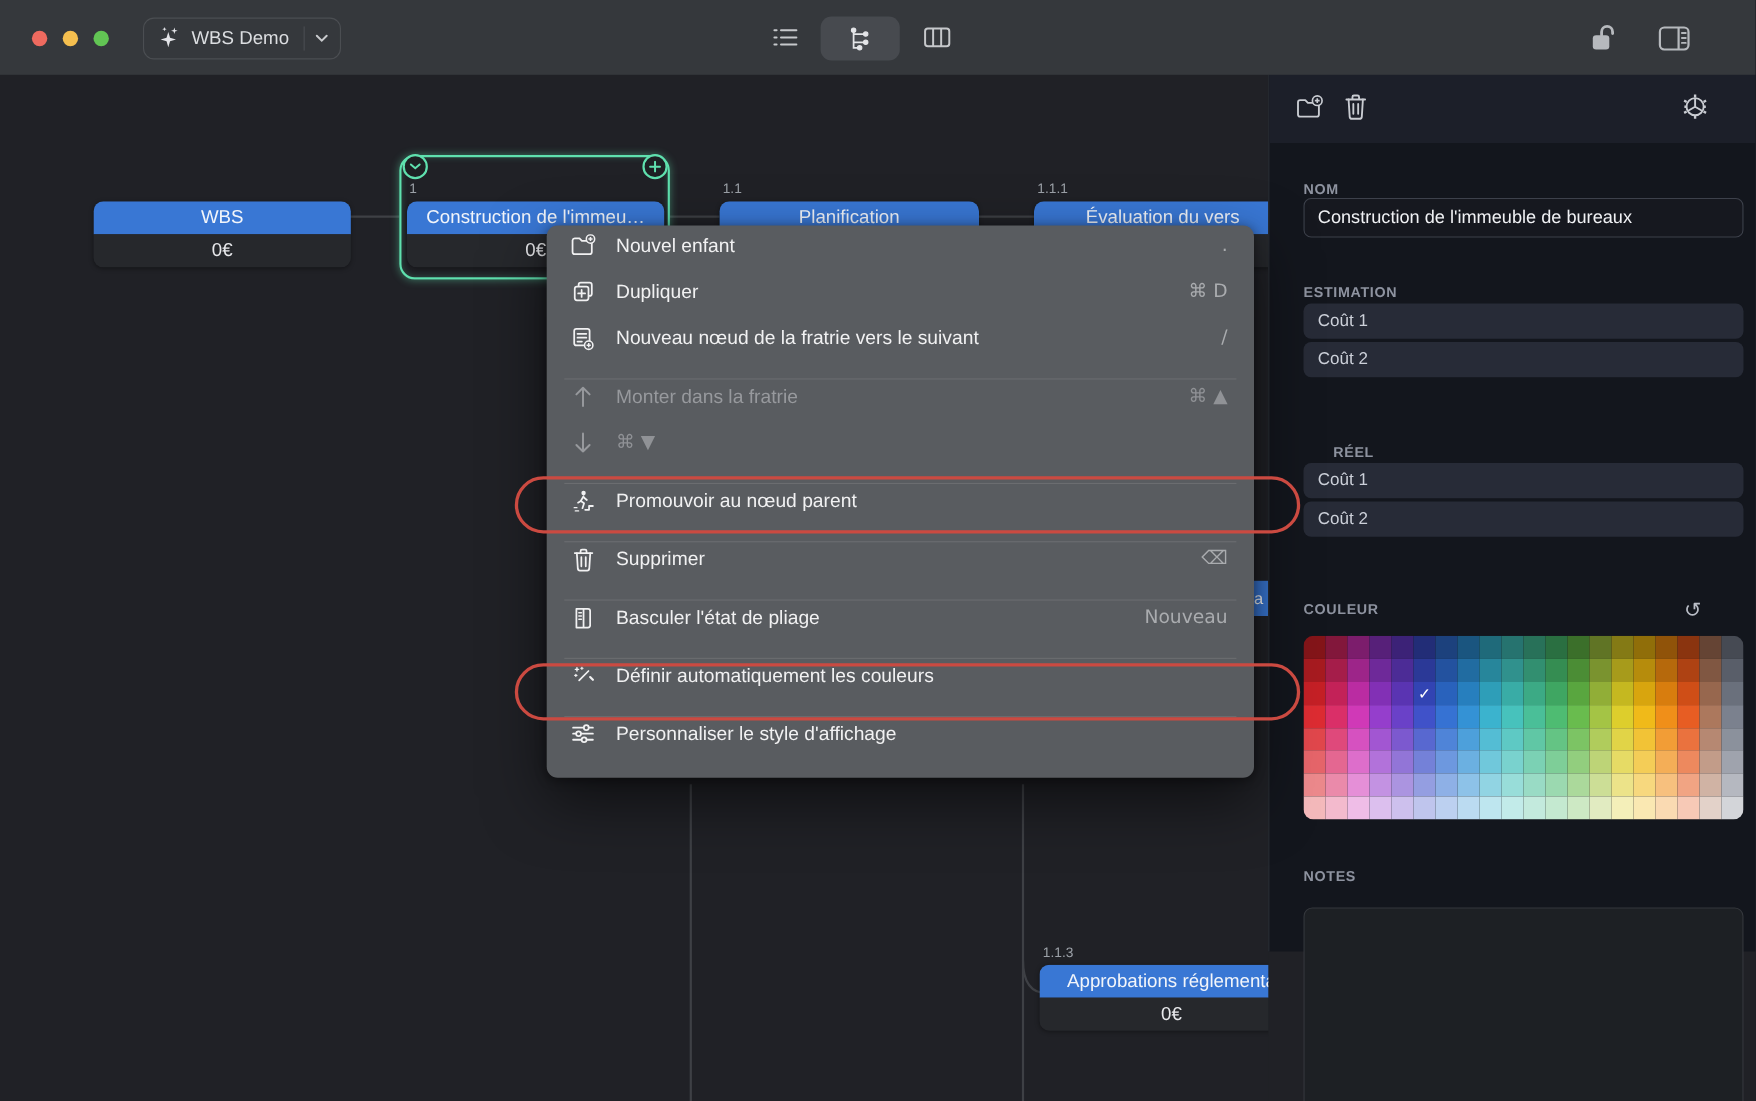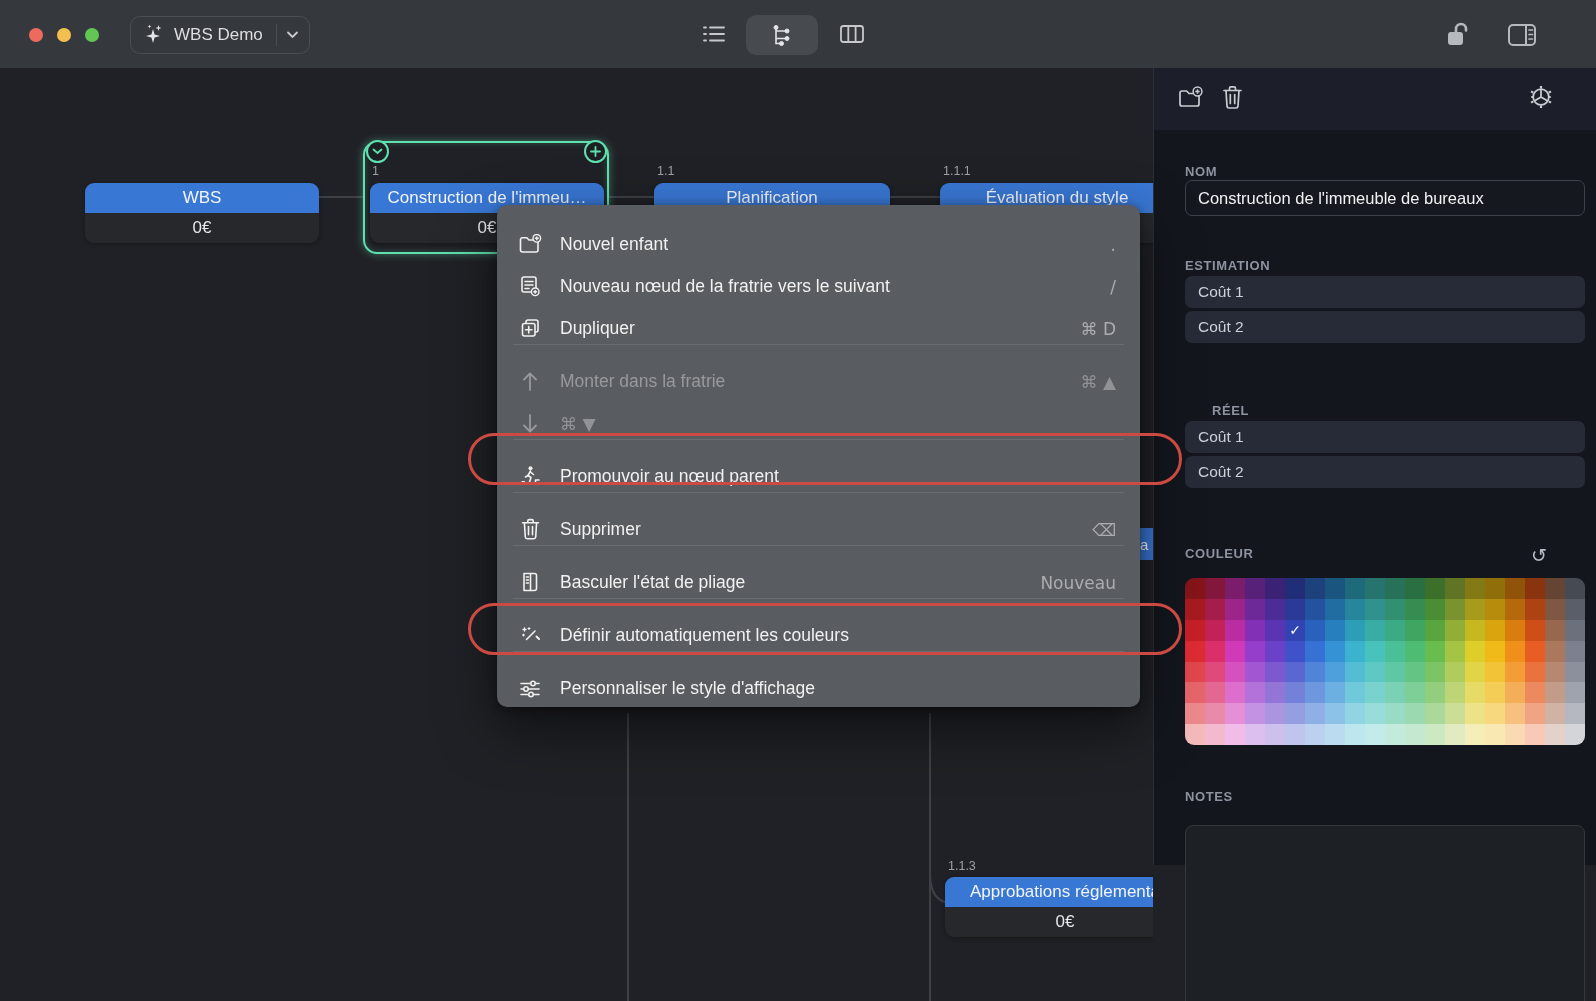--- a/index.html
+++ b/index.html
@@ -46,21 +46,21 @@
     background:#1d2023; border:2px solid #5fe0ae; color:#5fe0ae;
     display:flex; align-items:center; justify-content:center;
     font-size:14px; line-height:1; }
   .sliver { position:absolute; left:1140px; top:460px; width:14px; height:32px;
     background:#3977d4; color:#fff; font-size:15px; display:flex; align-items:center; }
 
   
   .menu { position:absolute; left:497px; top:205px; width:643px; z-index:10;
     background:#595c60; border-radius:10px; padding:8px 0;
     box-shadow:0 20px 55px rgba(0,0,0,.55), 0 2px 10px rgba(0,0,0,.4); }
-  .mi { height:42px; display:flex; align-items:flex-end; padding:0 24px 0 20px;
+  .mi { height:42px; display:flex; align-items:flex-start; padding:0 24px 0 20px;
     color:#f1f1f2; font-size:17.5px; }
   .mi .mic { width:26px; display:flex; justify-content:center; margin-right:17px; flex:none; }
   .mi .lbl { flex:1; white-space:nowrap; overflow:hidden; }
   .mi .sc { color:#aaacaf; font-size:17px; font-family:"DejaVu Sans","Liberation Sans",sans-serif;
     white-space:pre; }
   .mi.disabled { color:#97999d; }
   .mi.disabled .sc { color:#909296; }
   .mi svg { stroke:#f1f1f2; }
   .mi.disabled svg { stroke:#97999d; }
   .msep { height:1px; background:#6b6d70; margin:5px 16px; }
@@ -138,21 +138,21 @@
     </div>
 
     <div class="node-num" style="left:657px; top:96px;">1.1</div>
     <div class="node" style="left:654px; top:115px; width:236px;">
       <div class="hd">Planification</div>
       <div class="ft"></div>
     </div>
 
     <div class="node-num" style="left:943px; top:96px;">1.1.1</div>
     <div class="node" style="left:940px; top:115px;">
-      <div class="hd">Évaluation du style</div>
+      <div class="hd">Évaluation du vers</div>
       <div class="ft"></div>
     </div>
 
     <div class="node-num" style="left:948px; top:791px;">1.1.3</div>
     <div class="node" style="left:945px; top:809px; width:240px;">
       <div class="hd">Approbations réglementa</div>
       <div class="ft">0€</div>
     </div>
 
     <div class="sliver">
@@ -388,41 +388,41 @@
           <circle cx="17.8" cy="4.3" r="3.8" fill="#595c60" stroke-width="1.4"></circle>
           <path d="M17.8 2.4 V6.2 M15.9 4.3 H19.7" stroke-width="1.4"></path>
         </svg>
       </span>
       <span class="lbl">Nouvel enfant</span>
       <span class="sc">.</span>
     </div>
 
     <div class="mi">
       <span class="mic">
+        <svg width="21" height="21" viewBox="0 0 21 21" fill="none" stroke-width="1.6" stroke-linejoin="round">
+          <path d="M6 5 V4 a2 2 0 0 1 2-2 H16 a2 2 0 0 1 2 2 V12 a2 2 0 0 1 -2 2 H15"></path>
+          <rect x="2.5" y="5.5" width="12.5" height="12.5" rx="2"></rect>
+          <path d="M8.75 8.6 V14.9 M5.6 11.75 H11.9" stroke-linecap="round"></path>
+        </svg>
+      </span>
+      <span class="lbl">Dupliquer</span>
+      <span class="sc">⌘ D</span>
+    </div>
+
+    <div class="mi">
+      <span class="mic">
         <svg width="21" height="22" viewBox="0 0 21 22" fill="none" stroke-width="1.6" stroke-linejoin="round">
           <rect x="2" y="2" width="14" height="15" rx="2"></rect>
           <path d="M5 6.5 H13 M5 10 H13 M5 13.5 H9" stroke-linecap="round"></path>
           <circle cx="15.2" cy="16.8" r="3.8" fill="#595c60" stroke-width="1.4"></circle>
           <path d="M15.2 14.9 V18.7 M13.3 16.8 H17.1" stroke-width="1.4"></path>
         </svg>
       </span>
       <span class="lbl">Nouveau nœud de la fratrie vers le suivant</span>
       <span class="sc">/</span>
-    </div>
-
-    <div class="mi">
-      <span class="mic">
-        <svg width="21" height="21" viewBox="0 0 21 21" fill="none" stroke-width="1.6" stroke-linejoin="round">
-          <path d="M6 5 V4 a2 2 0 0 1 2-2 H16 a2 2 0 0 1 2 2 V12 a2 2 0 0 1 -2 2 H15"></path>
-          <rect x="2.5" y="5.5" width="12.5" height="12.5" rx="2"></rect>
-          <path d="M8.75 8.6 V14.9 M5.6 11.75 H11.9" stroke-linecap="round"></path>
-        </svg>
-      </span>
-      <span class="lbl">Dupliquer</span>
-      <span class="sc">⌘ D</span>
     </div>
 
     <div class="msep"></div>
 
     <div class="mi disabled">
       <span class="mic">
         <svg width="18" height="21" viewBox="0 0 18 21" fill="none" stroke-width="1.8" stroke-linecap="round" stroke-linejoin="round">
           <path d="M9 19 V2.5 M3 8.5 L9 2.5 L15 8.5"></path>
         </svg>
       </span>

